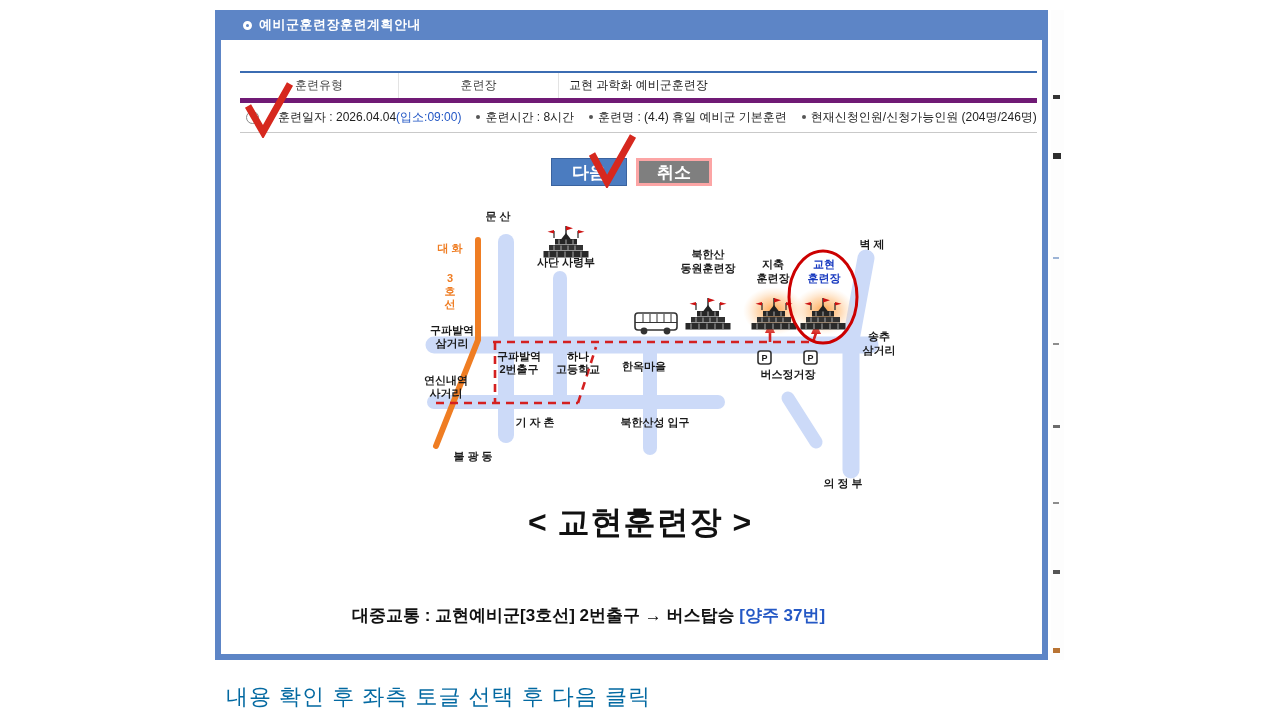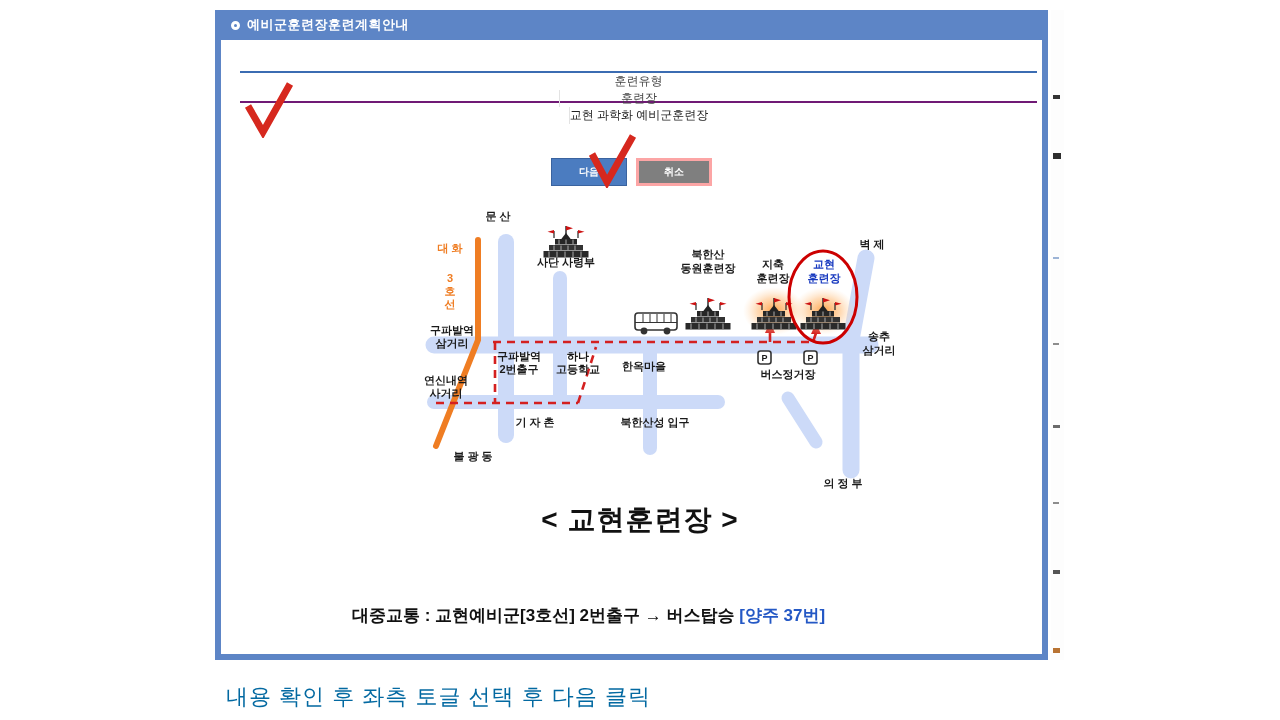--- a/index.html
+++ b/index.html
@@ -1,56 +1,56 @@
 <!DOCTYPE html>
 <html><head>
 <meta charset="utf-8">
 <style>
   * { margin:0; padding:0; box-sizing:border-box; }
   html,body { width:1280px; height:720px; background:#fff; font-family:"Liberation Sans","DejaVu Sans",sans-serif; }
   .page { position:relative; width:1280px; height:720px; background:#fff; overflow:hidden; }
 
   
   .panel { position:absolute; left:215px; top:10px; width:833px; height:650px; background:#5d85c6; }
-  .panel-header { position:absolute; left:0; top:0; right:0; height:30px; display:flex; align-items:center; padding-left:16px; }
+  .panel-header { position:absolute; left:0; top:0; right:0; height:30px; display:flex; align-items:center; padding-left:28px; }
   .panel-header .ring { width:9px; height:9px; border:3px solid #fff; border-radius:50%; margin-right:7px; }
   .panel-header .title { color:#fff; font-size:13px; font-weight:bold; letter-spacing:.5px; }
   .panel-body { position:absolute; left:6px; right:6px; top:30px; bottom:6px; background:#fff; }
 
   
   .sched-table { position:absolute; left:19px; top:31px; width:797px; border-top:2px solid #3b6cb2; font-size:12px; color:#222; }
   .t-row { display:flex; align-items:center; height:30px; }
-  .t-row.head { border-bottom:2px solid #701a75;flex-direction:column; }
+  .t-row.head { border-bottom:5px solid #701a75; }
   .t-row.detail { border-bottom:1px solid #c9c9c9; height:30px; }
   .cell { height:100%; display:flex; align-items:center; }
   .c-label { justify-content:center; color:#444; }
   .c1 { width:158px; }
   .c2 { width:247px; padding-left:10px; border-left:1px solid #e3e3e3; }
   .c3 { width:160px; border-left:1px solid #e3e3e3; }
-  .c4 { flex:1; border-left:1px solid #e3e3e3; }
+  .c4 { flex:1; padding-left:10px; border-left:1px solid #e3e3e3; }
   .radio { width:13px; height:13px; border:1px solid #8a8a8a; border-radius:50%; background:#fff; margin:0 10px 0 6px; flex:0 0 auto; }
   .detail-item { margin-right:15px; white-space:nowrap; }
   .detail-item::before { content:''; display:inline-block; width:4px; height:4px; background:#555; border-radius:50%; margin:0 5px 2px 0; vertical-align:middle; }
   .blue-text { color:#2458c5; }
 
   
   .btn-row { position:absolute; left:0; right:0; top:118px; display:flex; justify-content:center; gap:9px; }
-  .btn { width:76px; height:28px; font-size:10px; font-weight:bold; color:#fff; display:flex; align-items:center; justify-content:center; cursor:pointer; }
+  .btn { width:76px; height:28px; font-size:17px; font-weight:bold; color:#fff; display:flex; align-items:center; justify-content:center; cursor:pointer; }
   .btn-next { background:#4b7cc0; border:1px solid #3a639f; }
   .btn-cancel { background:#7f7f7f; border:3px solid #fca5a5; }
 
   
   .map-svg { position:absolute; left:197px; top:160px; }
   .map-svg text { font-family:"Liberation Sans","DejaVu Sans",sans-serif; font-size:11px; font-weight:bold; fill:#1a1a1a; }
   .map-svg text.orange { fill:#ef7d23; }
   .map-svg text.blue { fill:#1638bf; }
   .map-svg text.p-letter { font-size:9px; }
 
   
-  .map-title { position:absolute; left:178px; top:461px; width:482px; text-align:center; font-size:28px; font-weight:800; color:#111; letter-spacing:1px; white-space:pre; }
+  .map-title { position:absolute; left:178px; top:461px; width:482px; text-align:center; font-size:32px; font-weight:800; color:#111; letter-spacing:1px; white-space:pre; }
   .directions { position:absolute; left:131px; top:506px; font-size:17px; font-weight:bold; color:#111; line-height:28px; white-space:pre; }
 
   
   .check-svg { position:absolute; pointer-events:none; }
   .annotation { position:absolute; left:226px; top:682px; font-size:22px; font-weight:500; color:#0369a1; letter-spacing:1px; }
 
   
   .sliver { position:absolute; left:1051px; top:10px; width:13px; height:650px; background:#fdfdfd; }
   .sliver i { position:absolute; left:2px; display:block; background:#8d8d8d; }
   .sliver i.f1 { top:85px;  width:7px; height:4px; background:#333; }
@@ -72,20 +72,27 @@
       <span class="ring"></span>
       <span class="title">예비군훈련장훈련계획안내</span>
     </div>
     <div class="panel-body">
 
       <div class="sched-table">
         <div class="t-row head">
           <div class="cell c-label c1">훈련유형</div>
           <div class="cell c-label c3">훈련장</div>
           <div class="cell c4">교현 과학화 예비군훈련장</div>
+        </div>
+        <div class="t-row detail">
+          <span class="radio"></span>
+          <span class="detail-item"><span>훈련일자 : 2026.04.04</span><span class="blue-text">(입소:09:00)</span></span>
+          <span class="detail-item">훈련시간 : 8시간</span>
+          <span class="detail-item">훈련명 : (4.4) 휴일 예비군 기본훈련</span>
+          <span class="detail-item">현재신청인원/신청가능인원 (204명/246명)</span>
         </div>
       </div>
 
       <div class="btn-row">
         <div class="btn btn-next">다음</div>
         <div class="btn btn-cancel">취소</div>
       </div>
 
       <svg class="map-svg" width="482" height="300" viewBox="0 0 482 300">
         <defs>

